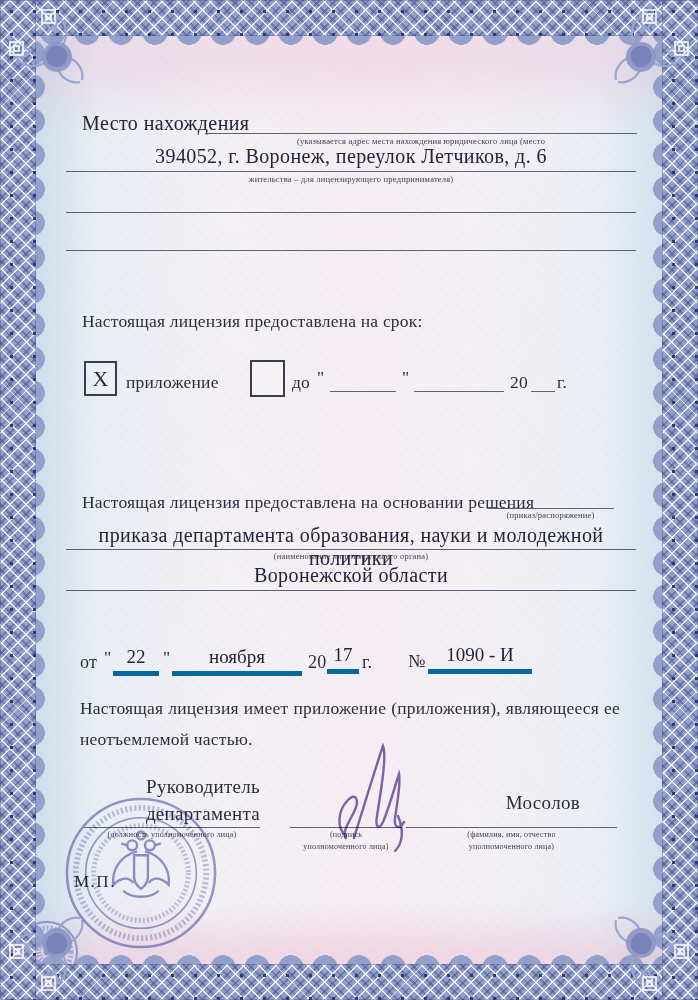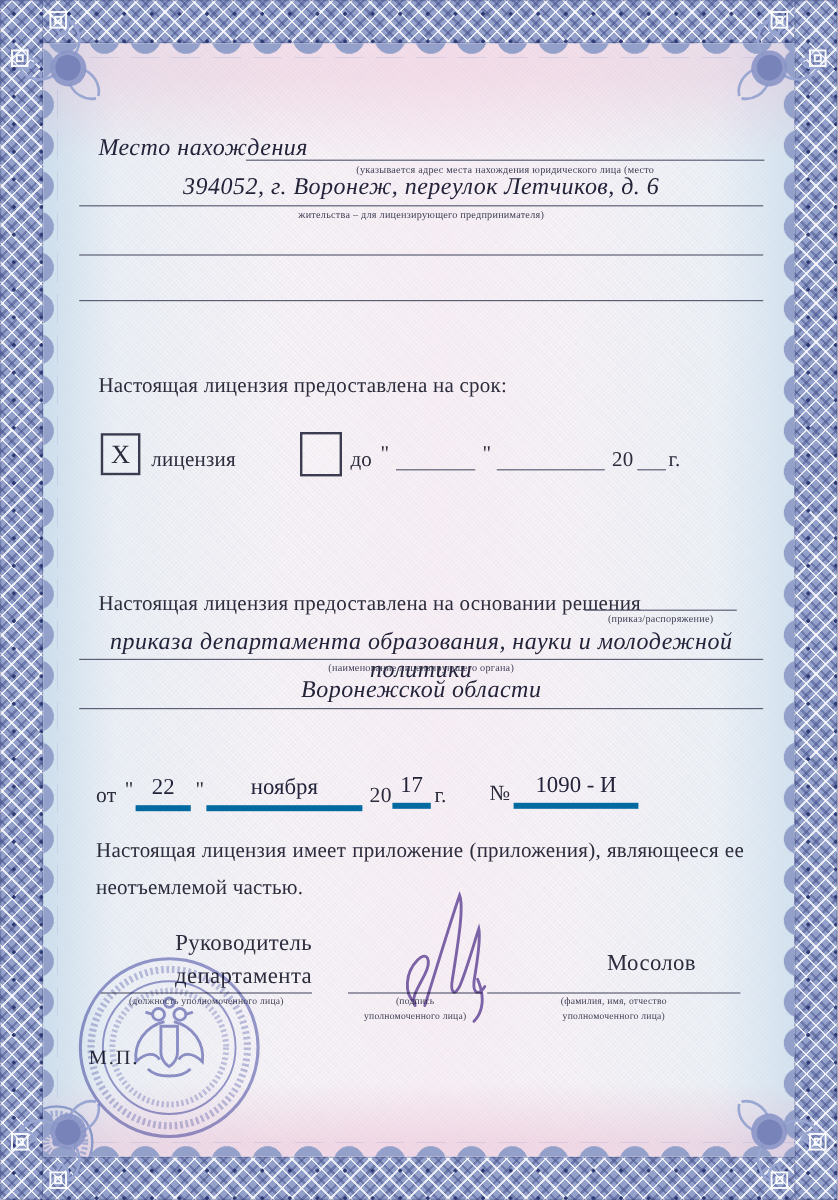--- a/index.html
+++ b/index.html
@@ -41,21 +41,21 @@
     background:radial-gradient(circle 13px at 16px 17px,#93a0c9 97%,rgba(147,160,201,0));background-size:12px 34px;background-repeat:repeat-y;}
   .corner{position:absolute;width:100px;height:100px;z-index:3;}
   .c-tl{top:0;left:0;}
   .c-tr{top:0;right:0;transform:scaleX(-1);}
   .c-bl{bottom:0;left:0;transform:scaleY(-1);}
   .c-br{bottom:0;right:0;transform:scale(-1,-1);}
   .rosette{position:absolute;left:12px;top:914px;z-index:1;opacity:.85;}
   
   .abs{position:absolute;z-index:4;}
   .t{font-size:17.5px;letter-spacing:.2px;}
-  .big{font-size:20px;letter-spacing:.4px;color:#23233a;font-style:italic;}
+  .big{font-size:20px;letter-spacing:.4px;color:#23233a;}
   .small{font-size:8.5px;color:#3c3c52;letter-spacing:.2px;text-align:center;}
   .ln{border-top:1px solid #5d5f75;height:0;}
   .ctr{text-align:center;}
   .cb{position:absolute;z-index:4;border:2.5px solid #3c3c50;background:rgba(255,255,255,.15);
       width:29px;height:31px;text-align:center;font-size:22px;line-height:31px;color:#2c2c3c;}
   .fcell{position:absolute;z-index:4;border-bottom:5px solid #0369a1;text-align:center;
          font-size:19px;color:#23233a;height:25px;}
   .fl{font-size:18px;}
   .jline{text-align:justify;text-align-last:justify;}
   .sigblock{text-align:right;font-size:19px;letter-spacing:.3px;}
@@ -158,21 +158,21 @@
   <div class="abs ln" style="left:205px;top:133px;width:432px;"></div>
   <div class="abs small" style="left:205px;top:136px;width:432px;">(указывается адрес места нахождения  юридического лица (место</div>
   <div class="abs big ctr" style="left:66px;top:145px;width:570px;">394052, г. Воронеж, переулок Летчиков, д. 6</div>
   <div class="abs ln" style="left:66px;top:171px;width:570px;"></div>
   <div class="abs small" style="left:66px;top:174px;width:570px;">жительства – для лицензирующего предпринимателя)</div>
   <div class="abs ln" style="left:66px;top:212px;width:570px;"></div>
   <div class="abs ln" style="left:66px;top:250px;width:570px;"></div>
 
   <div class="abs t" style="left:82px;top:311px;">Настоящая лицензия предоставлена на срок:</div>
   <div class="cb" style="left:84px;top:361px;"><span>X</span></div>
-  <div class="abs t" style="left:126px;top:372px;">лицензия</div>
+  <div class="abs t" style="left:126px;top:372px;">приложение</div>
   <div class="cb" style="left:250px;top:360px;width:31px;height:33px;"></div>
   <div class="abs t" style="left:292px;top:372px;text-align:right;">до</div>
   <div class="abs t" style="left:317px;top:367px;">"</div>
   <div class="abs ln" style="left:330px;top:391px;width:66px;"></div>
   <div class="abs t" style="left:402px;top:367px;">"</div>
   <div class="abs ln" style="left:414px;top:391px;width:90px;"></div>
   <div class="abs t" style="left:510px;top:372px;">20</div>
   <div class="abs ln" style="left:531px;top:391px;width:24px;"></div>
   <div class="abs t" style="left:557px;top:372px;">г.</div>
 

